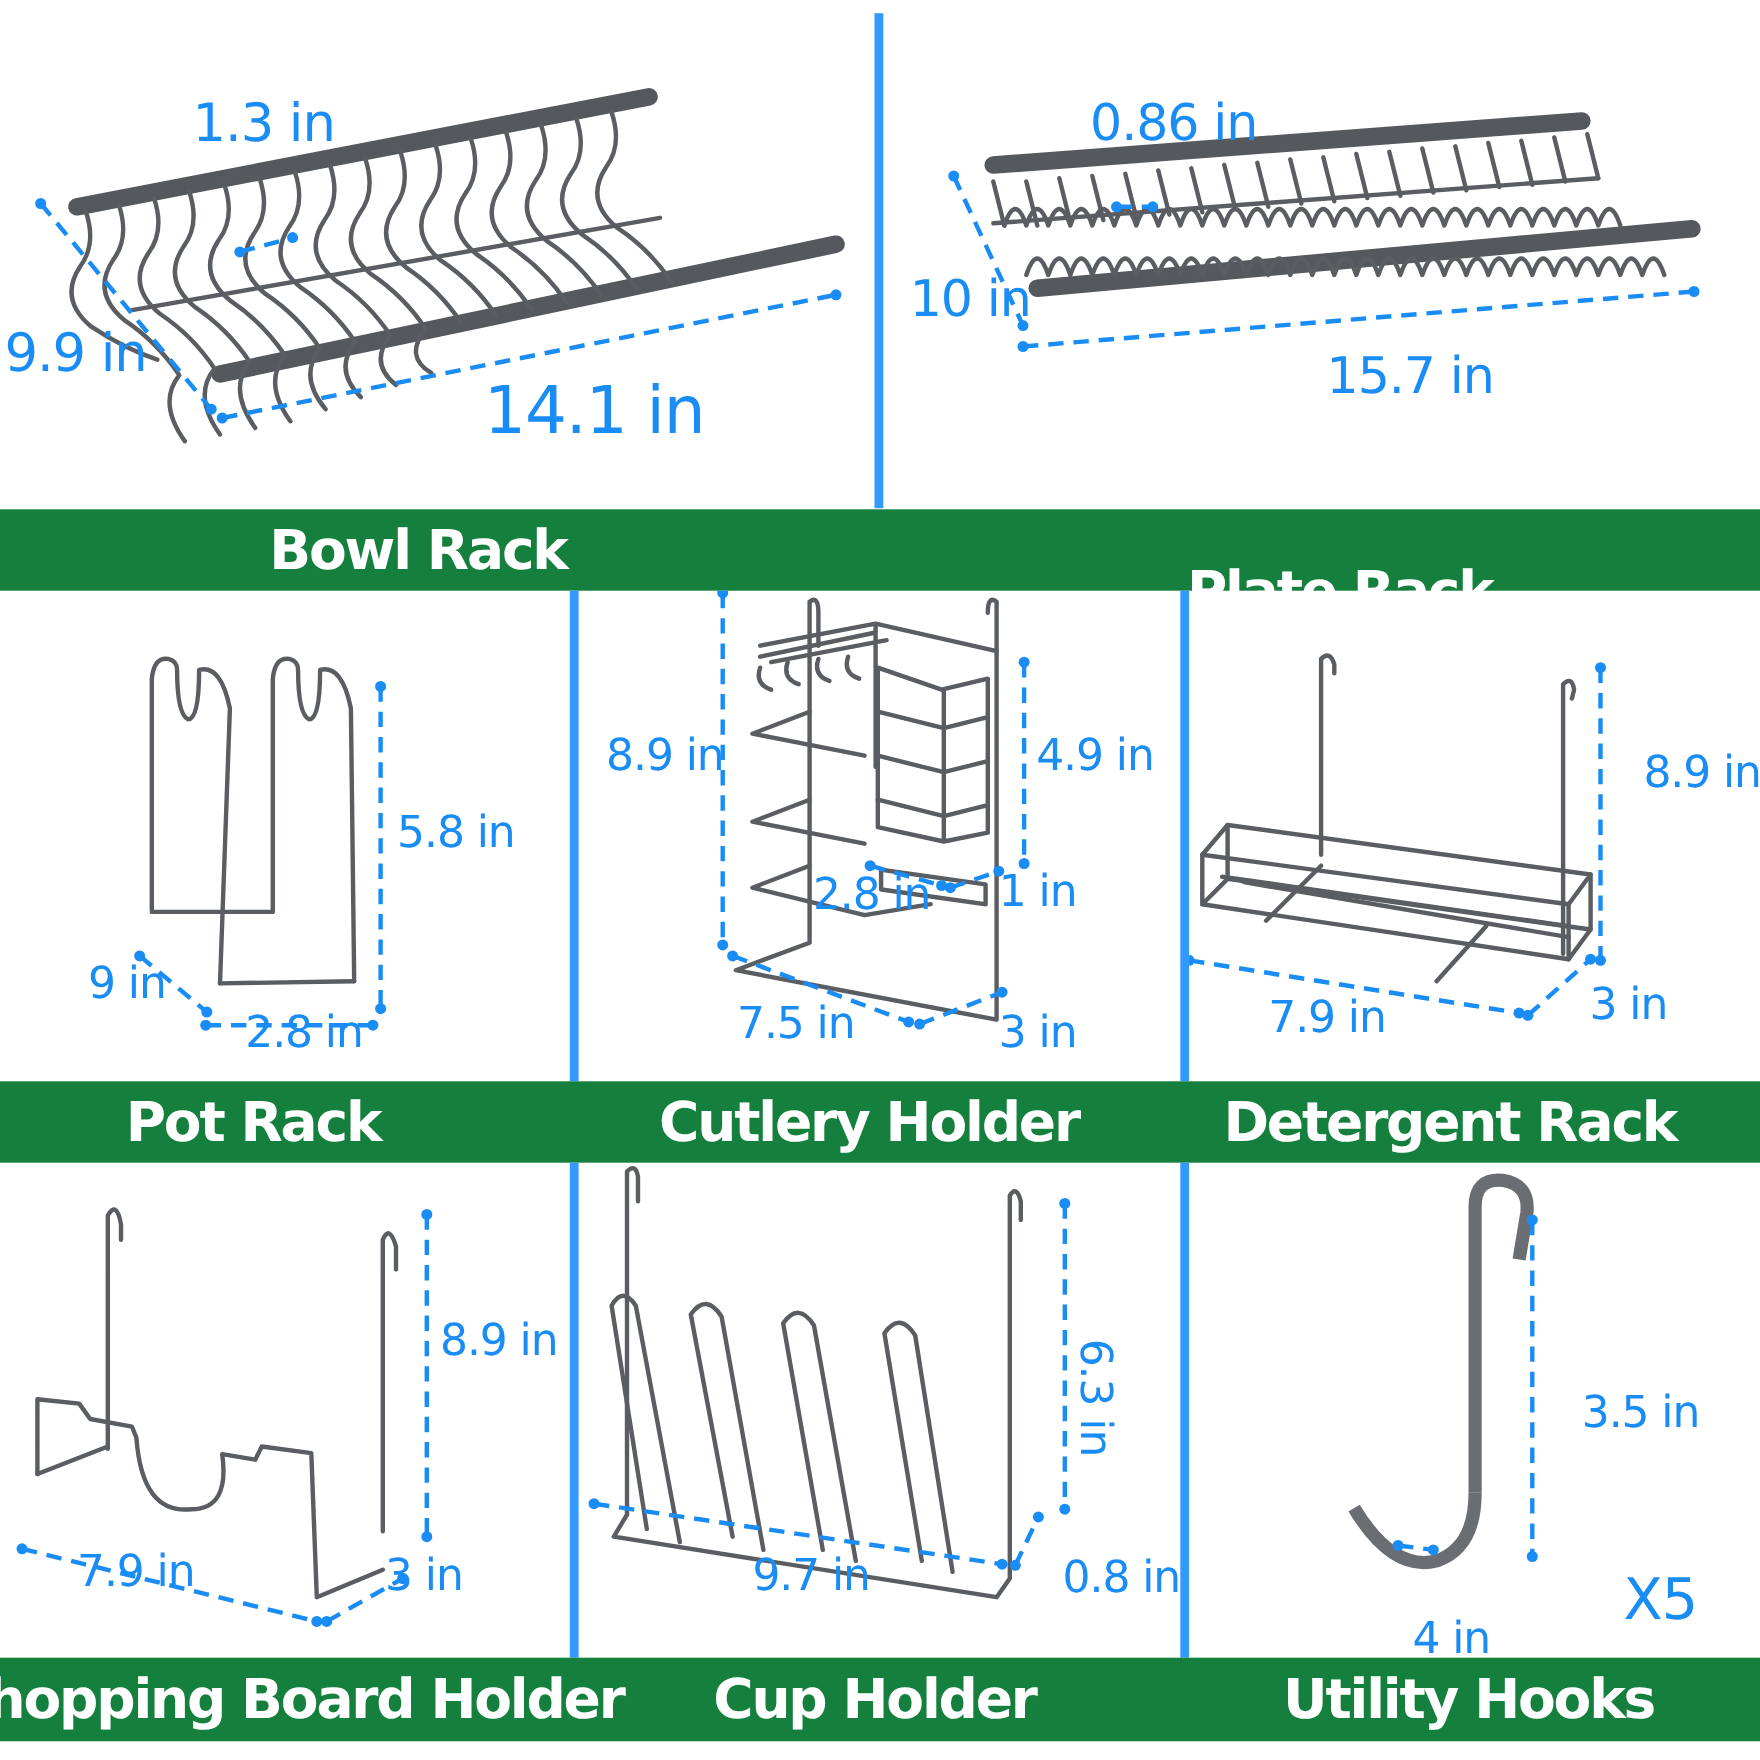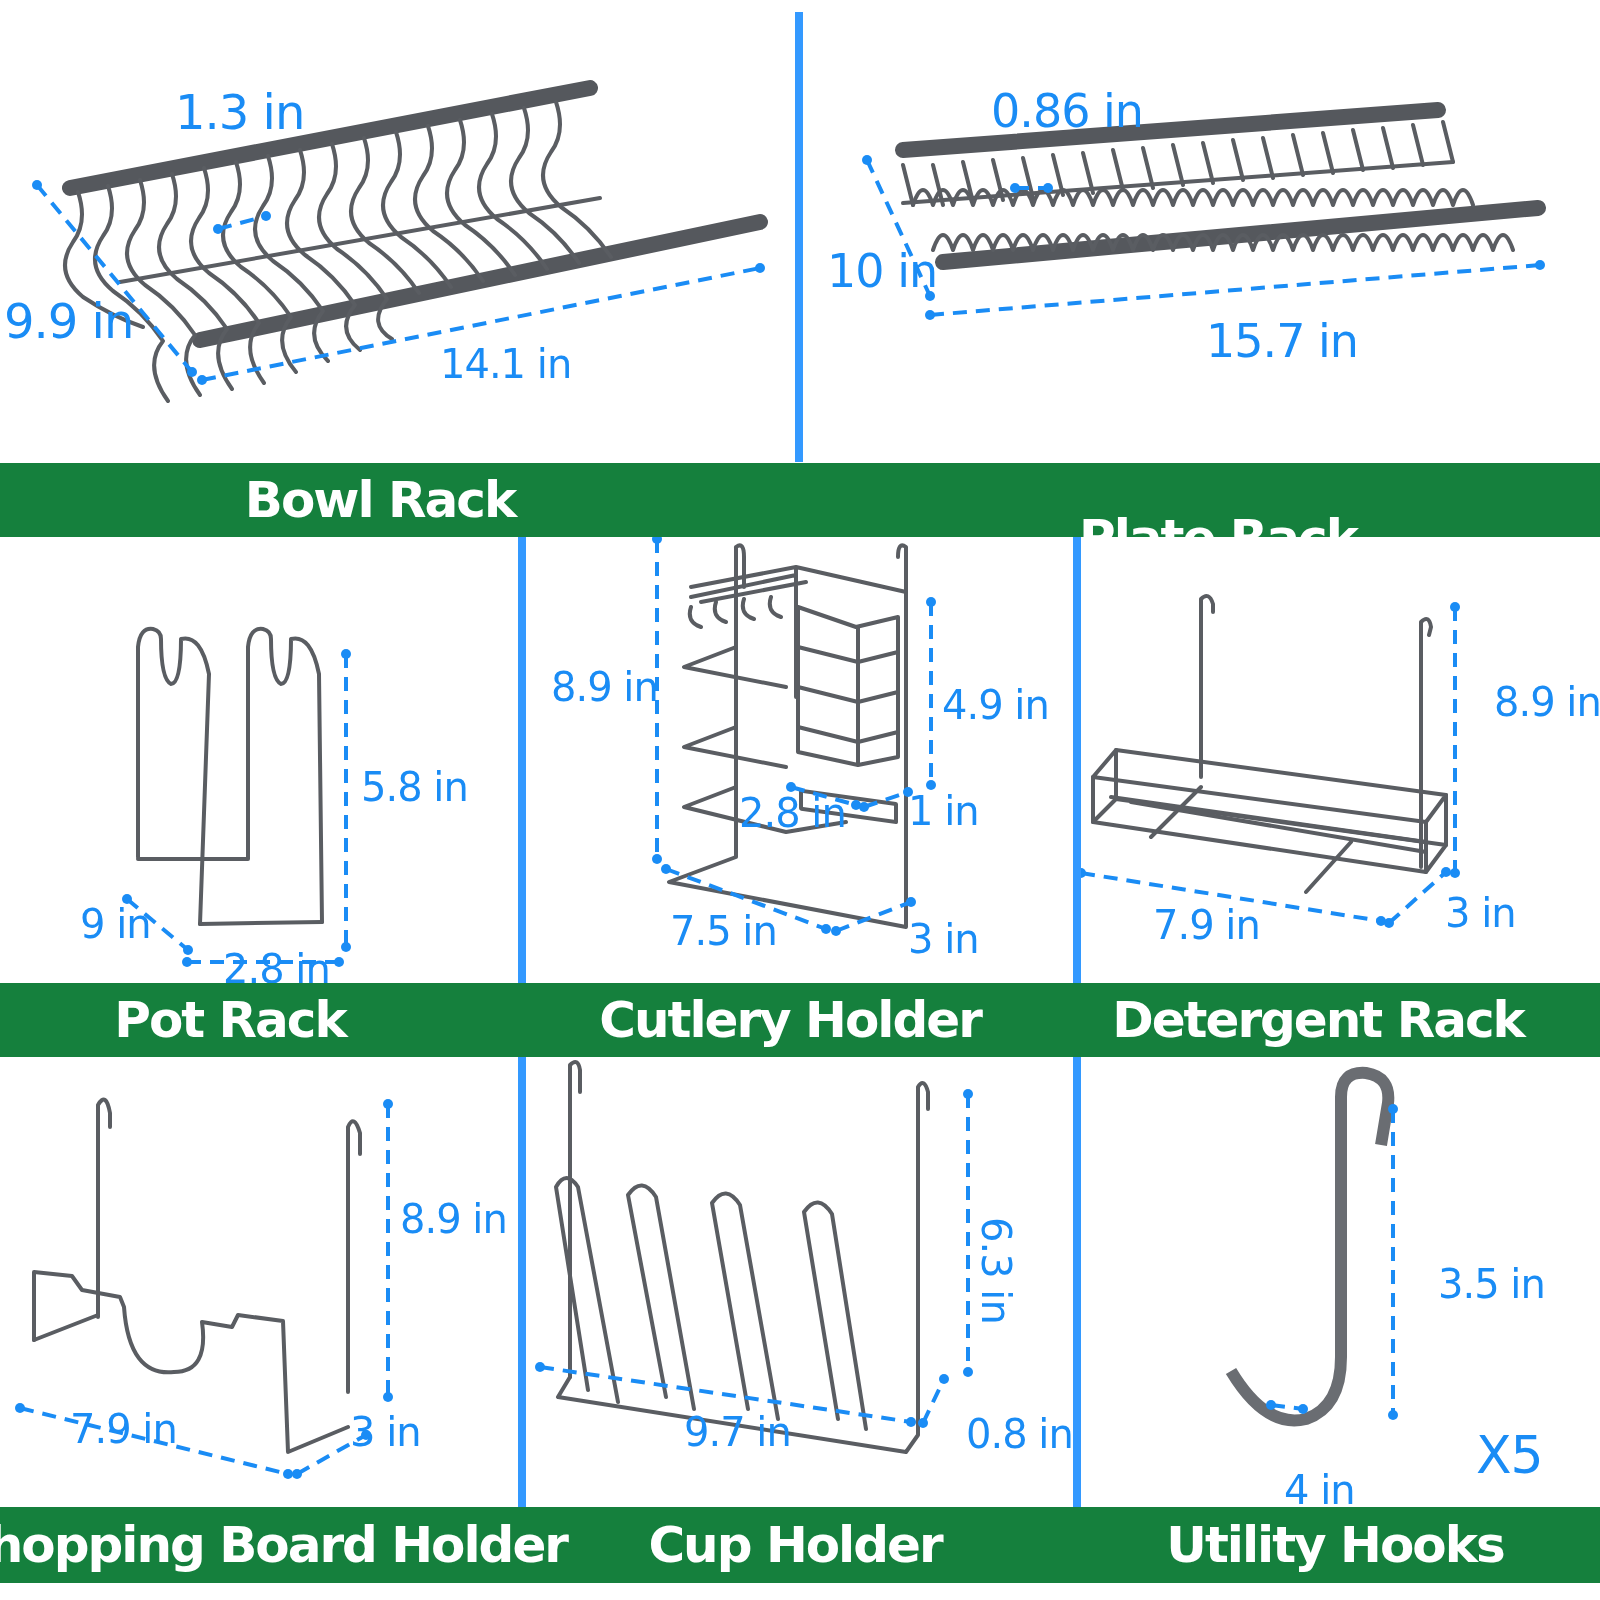--- a/index.html
+++ b/index.html
@@ -47,21 +47,21 @@
     <line class="dash" x1="218" y1="229" x2="266" y2="216"></line>
     <circle class="dot" cx="37" cy="185" r="5"></circle>
       <circle class="dot" cx="192" cy="372" r="5"></circle>
     <circle class="dot" cx="202" cy="380" r="5"></circle>
       <circle class="dot" cx="760" cy="268" r="5"></circle>
     <circle class="dot" cx="218" cy="229" r="5"></circle>
       <circle class="dot" cx="266" cy="216" r="5"></circle>
   </svg>
   <div class="dim" style="left:175px;top:88px;font-size:48px;">1.3 in</div>
   <div class="dim" style="left:4px;top:297px;font-size:48px;">9.9 in</div>
-  <div class="dim" style="left:440px;top:344px;font-size:40px;">14.1 in</div>
+  <div class="dim" style="left:440px;top:344px;font-size:60px;">14.1 in</div>
 </div>
 
 <div style="position:absolute;left:803px;top:0;width:797px;height:462px;">
   <svg class="art" width="797" height="462">
     <line class="tube" x1="100" y1="150" x2="635" y2="110"></line>
     <line class="tube" x1="140" y1="262" x2="735" y2="208"></line>
     <g class="wire">
       <path d="M100 165 l10 40 M130 165 l10 40 M160 162 l10 40 M190 160 l10 40 M220 158 l10 40 M250 155 l10 40 M280 153 l10 40 M310 150 l10 40 M340 148 l10 40 M370 145 l10 40 M400 143 l10 40 M430 140 l10 40 M460 138 l10 40 M490 135 l10 40 M520 133 l10 40 M550 130 l10 40 M580 128 l10 40 M610 125 l10 40 M640 122 l10 40"></path>
       <path d="M110 205 q10 -30 20 0 q10 -30 20 0 q10 -30 20 0 q10 -30 20 0 q10 -30 20 0 q10 -30 20 0 q10 -30 20 0 q10 -30 20 0 q10 -30 20 0 q10 -30 20 0 q10 -30 20 0 q10 -30 20 0 q10 -30 20 0 q10 -30 20 0 q10 -30 20 0 q10 -30 20 0 q10 -30 20 0 q10 -30 20 0 q10 -30 20 0 q10 -30 20 0 q10 -30 20 0 q10 -30 20 0 q10 -30 20 0 q10 -30 20 0 q10 -30 20 0 q10 -30 20 0 q10 -30 20 0 q10 -30 20 0"></path>
       <path d="M130 250 q10 -30 20 0 q10 -30 20 0 q10 -30 20 0 q10 -30 20 0 q10 -30 20 0 q10 -30 20 0 q10 -30 20 0 q10 -30 20 0 q10 -30 20 0 q10 -30 20 0 q10 -30 20 0 q10 -30 20 0 q10 -30 20 0 q10 -30 20 0 q10 -30 20 0 q10 -30 20 0 q10 -30 20 0 q10 -30 20 0 q10 -30 20 0 q10 -30 20 0 q10 -30 20 0 q10 -30 20 0 q10 -30 20 0 q10 -30 20 0 q10 -30 20 0 q10 -30 20 0 q10 -30 20 0 q10 -30 20 0 q10 -30 20 0"></path>
@@ -83,21 +83,21 @@
 </div>
 
 <div class="band" style="top:463px;height:74px;">
   <div class="band-label" style="left:380px;top:12px;">Bowl Rack</div>
   <div class="band-label" style="left:1218px;top:12px;margin-top:38px;">Plate Rack</div>
 </div>
 
 <div class="vdiv" style="left:518px;top:537px;height:446px;"></div>
 <div class="vdiv" style="left:1073px;top:537px;height:446px;"></div>
 
-<div style="position:absolute;left:0;top:567px;width:444px;height:446px;">
+<div style="position:absolute;left:0;top:537px;width:444px;height:446px;">
   <svg class="art" width="518" height="446">
     <g class="wire" stroke-width="5">
       <path d="M138 290 L138 80 q2 -20 15 -18 q8 2 8 10 q0 40 10 45 q10 0 10 -45 q20 -5 28 35 L200 357"></path>
       <path d="M138 292 L248 292 L248 80 q2 -20 15 -18 q8 2 8 10 q0 40 10 45 q10 0 10 -45 q20 -5 28 35 L322 355"></path>
       <path d="M200 357 L322 355"></path>
     </g>
     <line class="dash" x1="346" y1="87" x2="346" y2="380"></line>
     <line class="dash" x1="127" y1="332" x2="188" y2="383"></line>
     <line class="dash" x1="187" y1="395" x2="339" y2="395"></line>
     <circle class="dot" cx="346" cy="87" r="5"></circle>
@@ -136,21 +136,21 @@
     <circle class="dot" cx="310" cy="394" r="5"></circle>
       <circle class="dot" cx="385" cy="365" r="5"></circle>
     <circle class="dot" cx="405" cy="65" r="5"></circle>
       <circle class="dot" cx="405" cy="248" r="5"></circle>
     <circle class="dot" cx="265" cy="250" r="5"></circle>
       <circle class="dot" cx="330" cy="268" r="5"></circle>
     <circle class="dot" cx="338" cy="270" r="5"></circle>
       <circle class="dot" cx="382" cy="255" r="5"></circle>
   </svg>
   <div class="dim" style="left:25px;top:130px;">8.9 in</div>
-  <div class="dim" style="left:416px;top:148px;">4.9 in</div>
+  <div class="dim" style="left:416px;top:130px;">4.9 in</div>
   <div class="dim" style="left:213px;top:256px;">2.8 in</div>
   <div class="dim" style="left:382px;top:254px;">1 in</div>
   <div class="dim" style="left:144px;top:374px;">7.5 in</div>
   <div class="dim" style="left:382px;top:382px;">3 in</div>
 </div>
 
 <div style="position:absolute;left:1081px;top:537px;width:519px;height:446px;">
   <svg class="art" width="519" height="446">
     <g class="wire" stroke-width="3">
       <path d="M120 240 L120 62 q8 -8 12 5 L132 75"></path>

